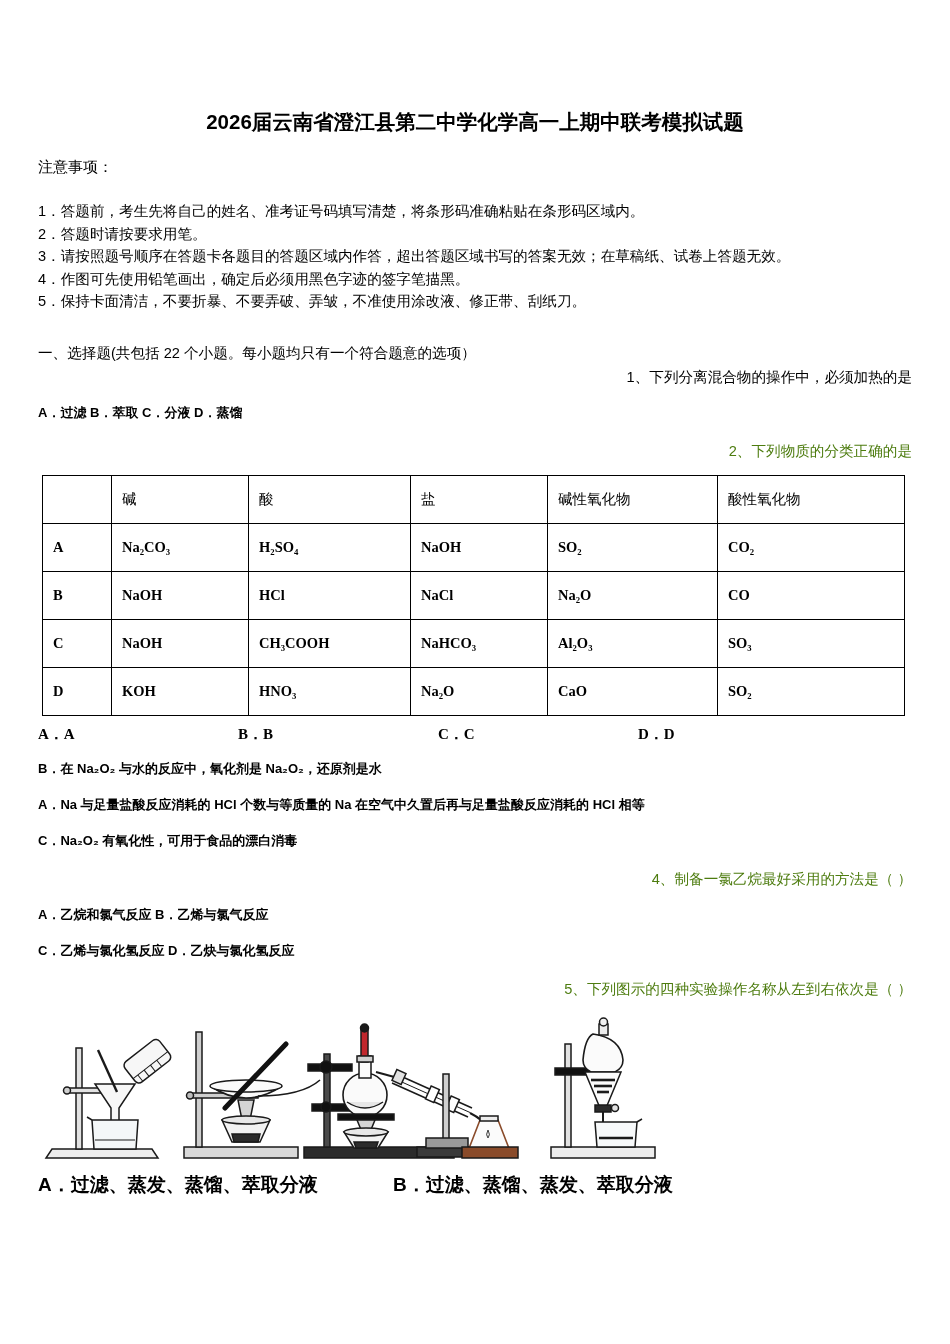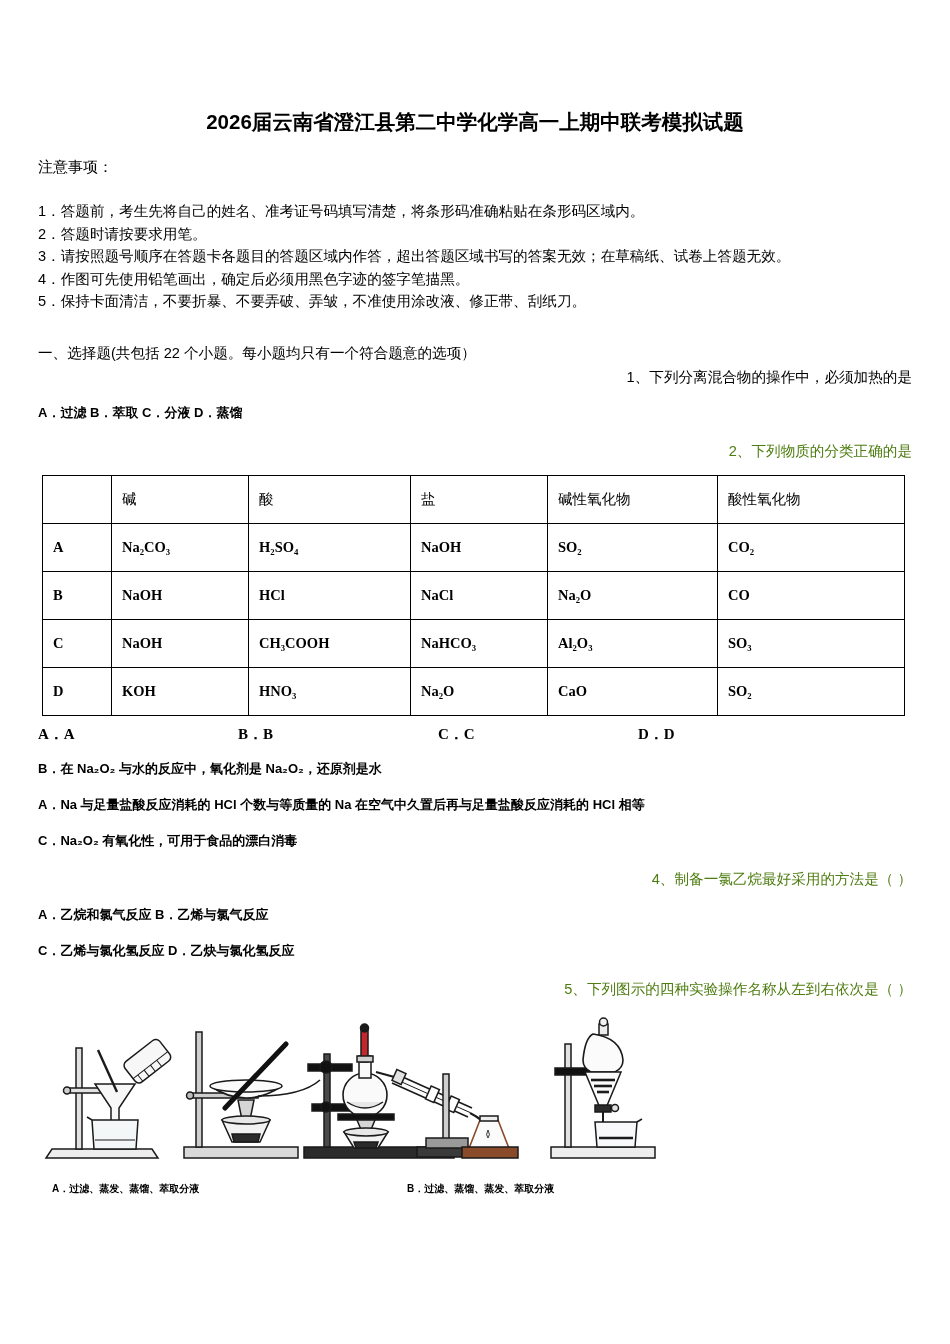--- a/index.html
+++ b/index.html
@@ -132,23 +132,23 @@
   .figures {
     margin: 16px 0 0 0;
     padding-left: 40px;
     height: 150px;
     position: relative;
   }
   .figures svg { display: block; }
 
   .fig-ans-row {
     display: flex;
-    margin-top: 16px;
-    padding-left: 52px;
-    font-size: 10px;
+    margin-top: 6px;
+    padding-left: 38px;
+    font-size: 19px;
     font-weight: bold;
     font-family: "Liberation Sans", "DejaVu Sans", sans-serif;
   }
   .fig-ans-row > span:first-child { width: 355px; display:inline-block; }
 
   .nowrap { white-space: nowrap; }
 </style>
 </head>
 <body>
 

